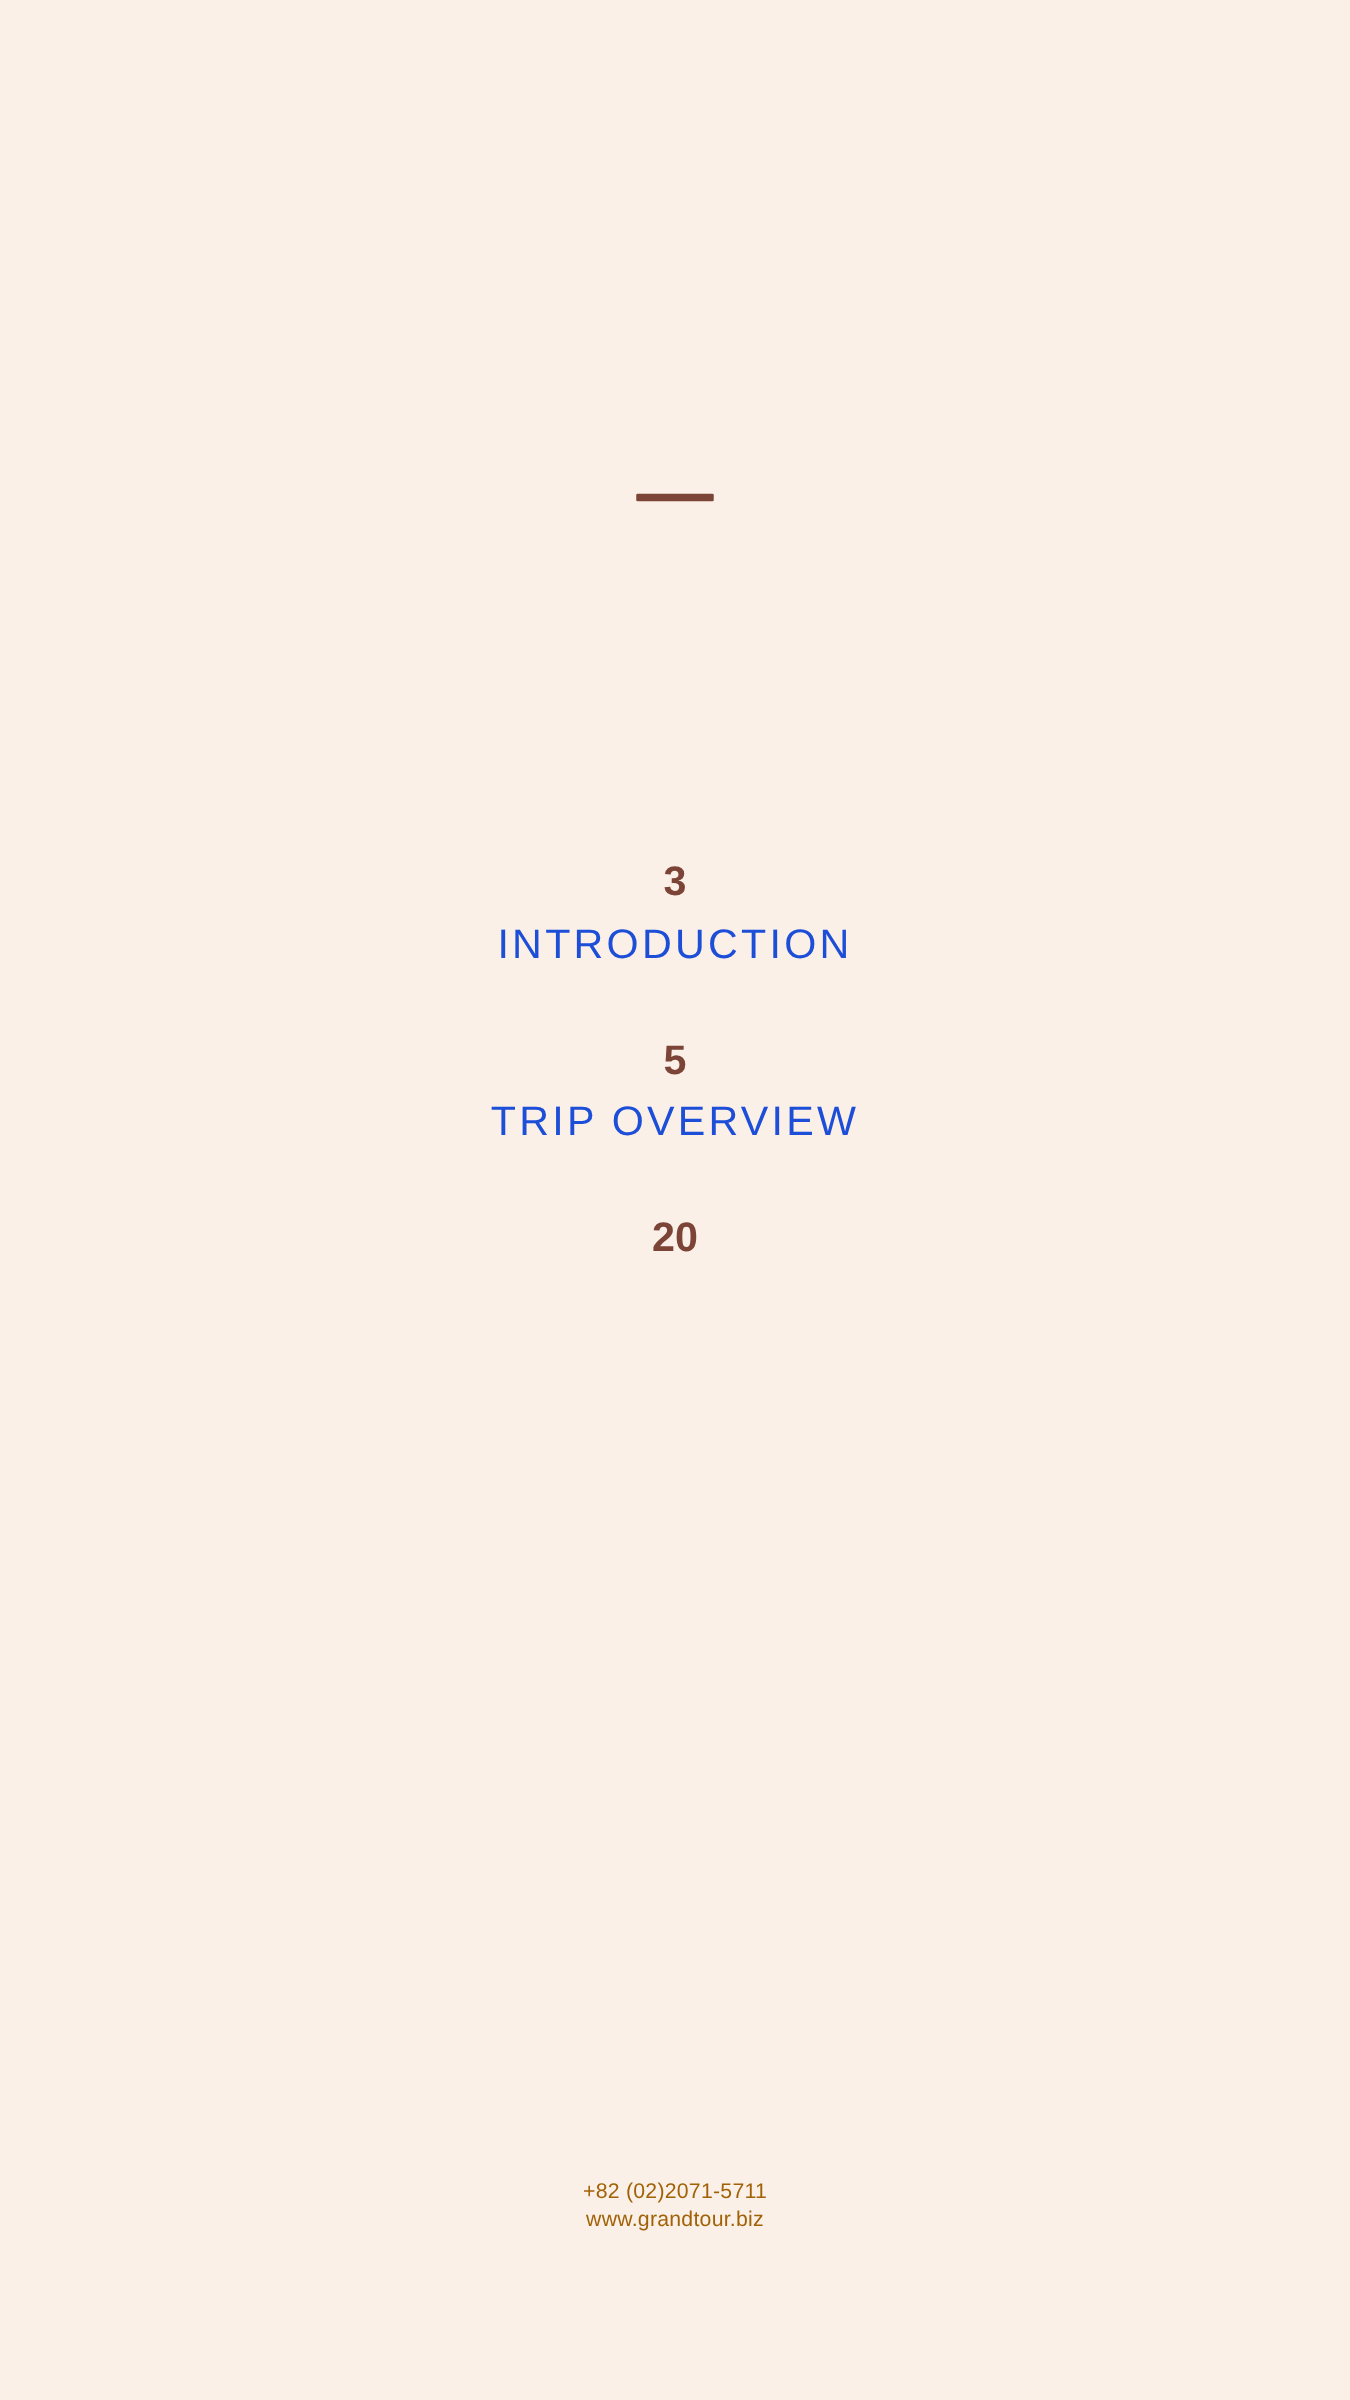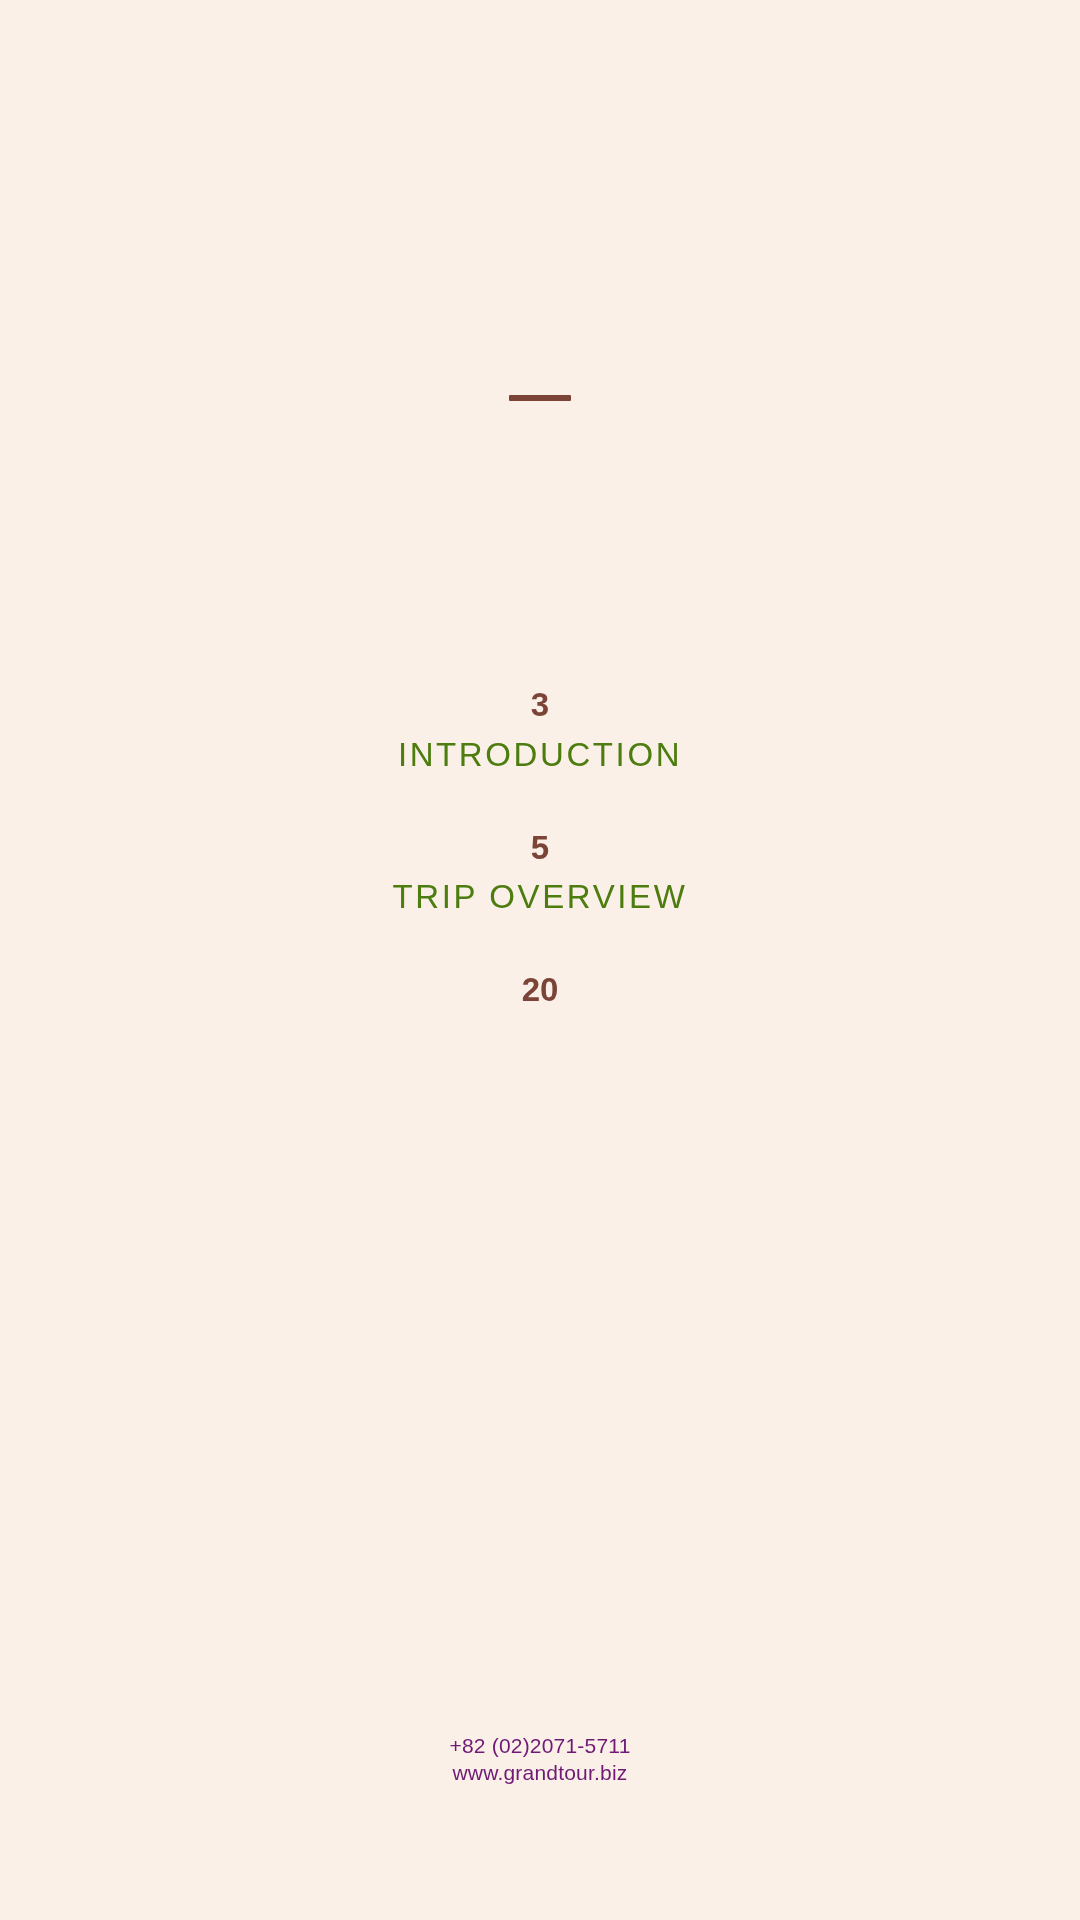--- a/index.html
+++ b/index.html
@@ -80,44 +80,44 @@
     color: #7B4436;
     font-family: "Liberation Sans", sans-serif;
     font-weight: 700;
     font-size: 33px;
     line-height: 1.15;
     letter-spacing: 0px;
   }
   .toc-label {
     display: block;
     margin-top: 11px;
-    color: #4d7c0f;
+    color: #1d4ed8;
     font-family: "Liberation Sans", sans-serif;
     font-weight: 300;
     font-size: 33px;
     line-height: 1.2;
     letter-spacing: 2.6px;
     text-transform: uppercase;
     white-space: nowrap;
   }
 
   
   .footer {
     position: absolute;
     bottom: 133px;
     left: 0;
     right: 0;
     text-align: center;
   }
   .footer-line {
     display: block;
-    color: #701a75;
+    color: #a16207;
     font-family: "Liberation Sans", sans-serif;
     font-weight: 400;
-    font-size: 21px;
+    font-size: 17px;
     line-height: 1.32;
     letter-spacing: 0.2px;
     white-space: nowrap;
   }
 </style>
 </head>
 <body>
 
 <div class="page">
 

